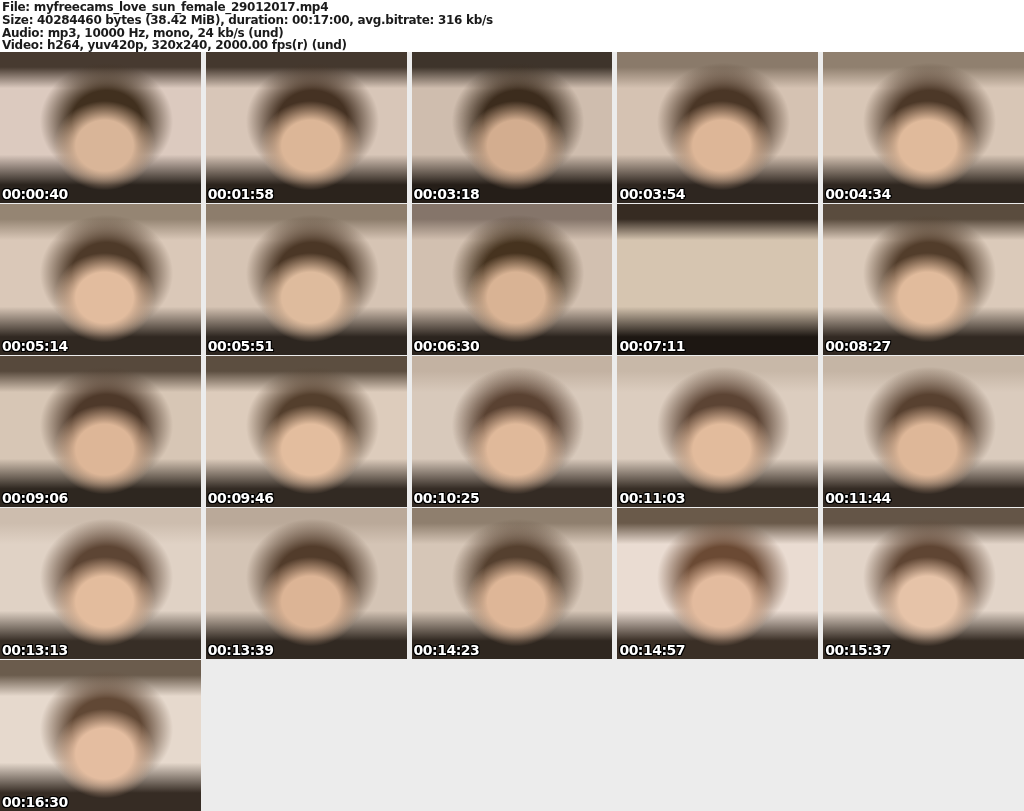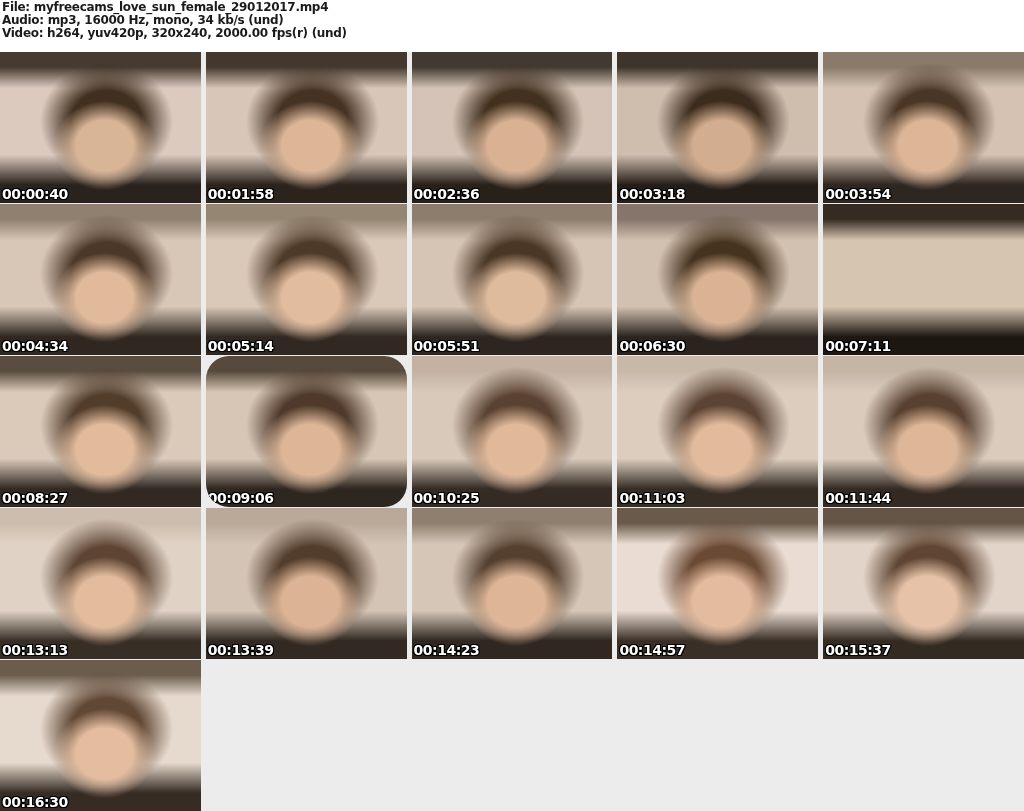--- a/index.html
+++ b/index.html
@@ -64,33 +64,31 @@
        0    1px 0 var(--ts-outline, #000);
   }
 </style>
 </head>
 <body>
 
 <div class="sheet">
 
   <header class="meta">
     <div class="meta-line">File: myfreecams_love_sun_female_29012017.mp4</div>
-    <div class="meta-line">Audio: mp3, 16000 Hz, mono, 34 kb/s (und)</div>
+    <div class="meta-line">Size: 40284460 bytes (38.42 MiB), duration: 00:17:00, avg.bitrate: 316 kb/s</div>
+    <div class="meta-line">Audio: mp3, 10000 Hz, mono, 24 kb/s (und)</div>
     <div class="meta-line">Video: h264, yuv420p, 320x240, 2000.00 fps(r) (und)</div>
   </header>
 
   <div class="grid" id="grid">
       <div class="cell" style="background: radial-gradient(34% 40% at 52% 62%, rgb(217, 181, 152) 0%, rgb(217, 181, 152) 42%, rgba(0, 0, 0, 0) 74%), radial-gradient(46% 54% at 53% 46%, rgb(65, 48, 31) 0%, rgb(65, 48, 31) 38%, rgba(0, 0, 0, 0) 72%), linear-gradient(rgb(71, 58, 48) 0%, rgb(71, 58, 48) 10%, rgb(220, 202, 191) 24%, rgb(220, 202, 191) 68%, rgb(42, 35, 29) 88%, rgb(42, 35, 29) 100%);">
         <span class="ts">00:00:40</span>
       </div>
       <div class="cell" style="background: radial-gradient(34% 40% at 52% 62%, rgb(220, 182, 151) 0%, rgb(220, 182, 151) 42%, rgba(0, 0, 0, 0) 74%), radial-gradient(46% 54% at 53% 46%, rgb(69, 50, 35) 0%, rgb(69, 50, 35) 38%, rgba(0, 0, 0, 0) 72%), linear-gradient(rgb(68, 56, 46) 0%, rgb(68, 56, 46) 10%, rgb(216, 198, 184) 24%, rgb(216, 198, 184) 68%, rgb(43, 35, 28) 88%, rgb(43, 35, 28) 100%);">
         <span class="ts">00:01:58</span>
-      </div>
-      <div class="cell" style="background: radial-gradient(34% 40% at 52% 62%, rgb(217, 178, 148) 0%, rgb(217, 178, 148) 42%, rgba(0, 0, 0, 0) 74%), radial-gradient(46% 54% at 53% 46%, rgb(66, 49, 31) 0%, rgb(66, 49, 31) 38%, rgba(0, 0, 0, 0) 72%), linear-gradient(rgb(66, 57, 48) 0%, rgb(66, 57, 48) 10%, rgb(212, 195, 182) 24%, rgb(212, 195, 182) 68%, rgb(40, 33, 25) 88%, rgb(40, 33, 25) 100%);">
-        <span class="ts">00:02:36</span>
       </div>
       <div class="cell" style="background: radial-gradient(34% 40% at 52% 62%, rgb(211, 173, 143) 0%, rgb(211, 173, 143) 42%, rgba(0, 0, 0, 0) 74%), radial-gradient(46% 54% at 53% 46%, rgb(60, 44, 29) 0%, rgb(60, 44, 29) 38%, rgba(0, 0, 0, 0) 72%), linear-gradient(rgb(62, 52, 43) 0%, rgb(62, 52, 43) 10%, rgb(207, 189, 174) 24%, rgb(207, 189, 174) 68%, rgb(37, 30, 24) 88%, rgb(37, 30, 24) 100%);">
         <span class="ts">00:03:18</span>
       </div>
       <div class="cell" style="background: radial-gradient(34% 40% at 52% 62%, rgb(221, 182, 151) 0%, rgb(221, 182, 151) 42%, rgba(0, 0, 0, 0) 74%), radial-gradient(46% 54% at 53% 46%, rgb(74, 54, 38) 0%, rgb(74, 54, 38) 38%, rgba(0, 0, 0, 0) 72%), linear-gradient(rgb(138, 122, 106) 0%, rgb(138, 122, 106) 10%, rgb(213, 194, 178) 24%, rgb(213, 194, 178) 68%, rgb(46, 38, 32) 88%, rgb(46, 38, 32) 100%);">
         <span class="ts">00:03:54</span>
       </div>
       <div class="cell" style="background: radial-gradient(34% 40% at 52% 62%, rgb(224, 186, 155) 0%, rgb(224, 186, 155) 42%, rgba(0, 0, 0, 0) 74%), radial-gradient(46% 54% at 53% 46%, rgb(76, 56, 40) 0%, rgb(76, 56, 40) 38%, rgba(0, 0, 0, 0) 72%), linear-gradient(rgb(144, 128, 111) 0%, rgb(144, 128, 111) 10%, rgb(216, 198, 182) 24%, rgb(216, 198, 182) 68%, rgb(47, 39, 32) 88%, rgb(47, 39, 32) 100%);">
         <span class="ts">00:04:34</span>
       </div>
@@ -102,22 +100,25 @@
       </div>
       <div class="cell" style="background: radial-gradient(34% 40% at 52% 62%, rgb(217, 179, 148) 0%, rgb(217, 179, 148) 42%, rgba(0, 0, 0, 0) 74%), radial-gradient(46% 54% at 53% 46%, rgb(70, 51, 31) 0%, rgb(70, 51, 31) 38%, rgba(0, 0, 0, 0) 72%), linear-gradient(rgb(133, 117, 106) 0%, rgb(133, 117, 106) 10%, rgb(210, 192, 176) 24%, rgb(210, 192, 176) 68%, rgb(43, 36, 30) 88%, rgb(43, 36, 30) 100%);">
         <span class="ts">00:06:30</span>
       </div>
       <div class="cell" style="background: linear-gradient(rgb(54, 43, 34) 0%, rgb(54, 43, 34) 10%, rgb(214, 197, 176) 24%, rgb(214, 197, 176) 68%, rgb(29, 23, 18) 88%, rgb(29, 23, 18) 100%); text-decoration: underline;">
         <span class="ts">00:07:11</span>
       </div>
       <div class="cell" style="background: radial-gradient(34% 40% at 52% 62%, rgb(225, 187, 156) 0%, rgb(225, 187, 156) 42%, rgba(0, 0, 0, 0) 74%), radial-gradient(46% 54% at 53% 46%, rgb(82, 61, 43) 0%, rgb(82, 61, 43) 38%, rgba(0, 0, 0, 0) 72%), linear-gradient(rgb(90, 76, 62) 0%, rgb(90, 76, 62) 10%, rgb(219, 202, 186) 24%, rgb(219, 202, 186) 68%, rgb(49, 41, 34) 88%, rgb(49, 41, 34) 100%);">
         <span class="ts">00:08:27</span>
       </div>
-      <div class="cell" style="background: radial-gradient(34% 40% at 52% 62%, rgb(221, 182, 151) 0%, rgb(221, 182, 151) 42%, rgba(0, 0, 0, 0) 74%), radial-gradient(46% 54% at 53% 46%, rgb(78, 57, 42) 0%, rgb(78, 57, 42) 38%, rgba(0, 0, 0, 0) 72%), linear-gradient(rgb(87, 73, 60) 0%, rgb(87, 73, 60) 10%, rgb(215, 198, 181) 24%, rgb(215, 198, 181) 68%, rgb(46, 39, 32) 88%, rgb(46, 39, 32) 100%); border-radius: 23px;">
+      <div class="cell" style="background: radial-gradient(34% 40% at 52% 62%, rgb(221, 182, 151) 0%, rgb(221, 182, 151) 42%, rgba(0, 0, 0, 0) 74%), radial-gradient(46% 54% at 53% 46%, rgb(78, 57, 42) 0%, rgb(78, 57, 42) 38%, rgba(0, 0, 0, 0) 72%), linear-gradient(rgb(87, 73, 60) 0%, rgb(87, 73, 60) 10%, rgb(215, 198, 181) 24%, rgb(215, 198, 181) 68%, rgb(46, 39, 32) 88%, rgb(46, 39, 32) 100%);">
         <span class="ts">00:09:06</span>
+      </div>
+      <div class="cell" style="background: radial-gradient(34% 40% at 52% 62%, rgb(227, 189, 158) 0%, rgb(227, 189, 158) 42%, rgba(0, 0, 0, 0) 74%), radial-gradient(46% 54% at 53% 46%, rgb(84, 63, 45) 0%, rgb(84, 63, 45) 38%, rgba(0, 0, 0, 0) 72%), linear-gradient(rgb(92, 78, 64) 0%, rgb(92, 78, 64) 10%, rgb(221, 204, 188) 24%, rgb(221, 204, 188) 68%, rgb(50, 42, 35) 88%, rgb(50, 42, 35) 100%);">
+        <span class="ts">00:09:46</span>
       </div>
       <div class="cell" style="background: radial-gradient(34% 40% at 52% 62%, rgb(224, 185, 154) 0%, rgb(224, 185, 154) 42%, rgba(0, 0, 0, 0) 74%), radial-gradient(46% 54% at 53% 46%, rgb(90, 66, 50) 0%, rgb(90, 66, 50) 38%, rgba(0, 0, 0, 0) 72%), linear-gradient(rgb(195, 178, 162) 0%, rgb(195, 178, 162) 10%, rgb(216, 201, 187) 24%, rgb(216, 201, 187) 68%, rgb(52, 43, 36) 88%, rgb(52, 43, 36) 100%);">
         <span class="ts">00:10:25</span>
       </div>
       <div class="cell" style="background: radial-gradient(34% 40% at 52% 62%, rgb(226, 187, 156) 0%, rgb(226, 187, 156) 42%, rgba(0, 0, 0, 0) 74%), radial-gradient(46% 54% at 53% 46%, rgb(92, 68, 52) 0%, rgb(92, 68, 52) 38%, rgba(0, 0, 0, 0) 72%), linear-gradient(rgb(200, 184, 168) 0%, rgb(200, 184, 168) 10%, rgb(220, 205, 191) 24%, rgb(220, 205, 191) 68%, rgb(54, 45, 37) 88%, rgb(54, 45, 37) 100%);">
         <span class="ts">00:11:03</span>
       </div>
       <div class="cell" style="background: radial-gradient(34% 40% at 52% 62%, rgb(222, 183, 152) 0%, rgb(222, 183, 152) 42%, rgba(0, 0, 0, 0) 74%), radial-gradient(46% 54% at 53% 46%, rgb(88, 65, 48) 0%, rgb(88, 65, 48) 38%, rgba(0, 0, 0, 0) 72%), linear-gradient(rgb(197, 181, 165) 0%, rgb(197, 181, 165) 10%, rgb(218, 203, 189) 24%, rgb(218, 203, 189) 68%, rgb(51, 42, 35) 88%, rgb(51, 42, 35) 100%);">
         <span class="ts">00:11:44</span>
       </div>

